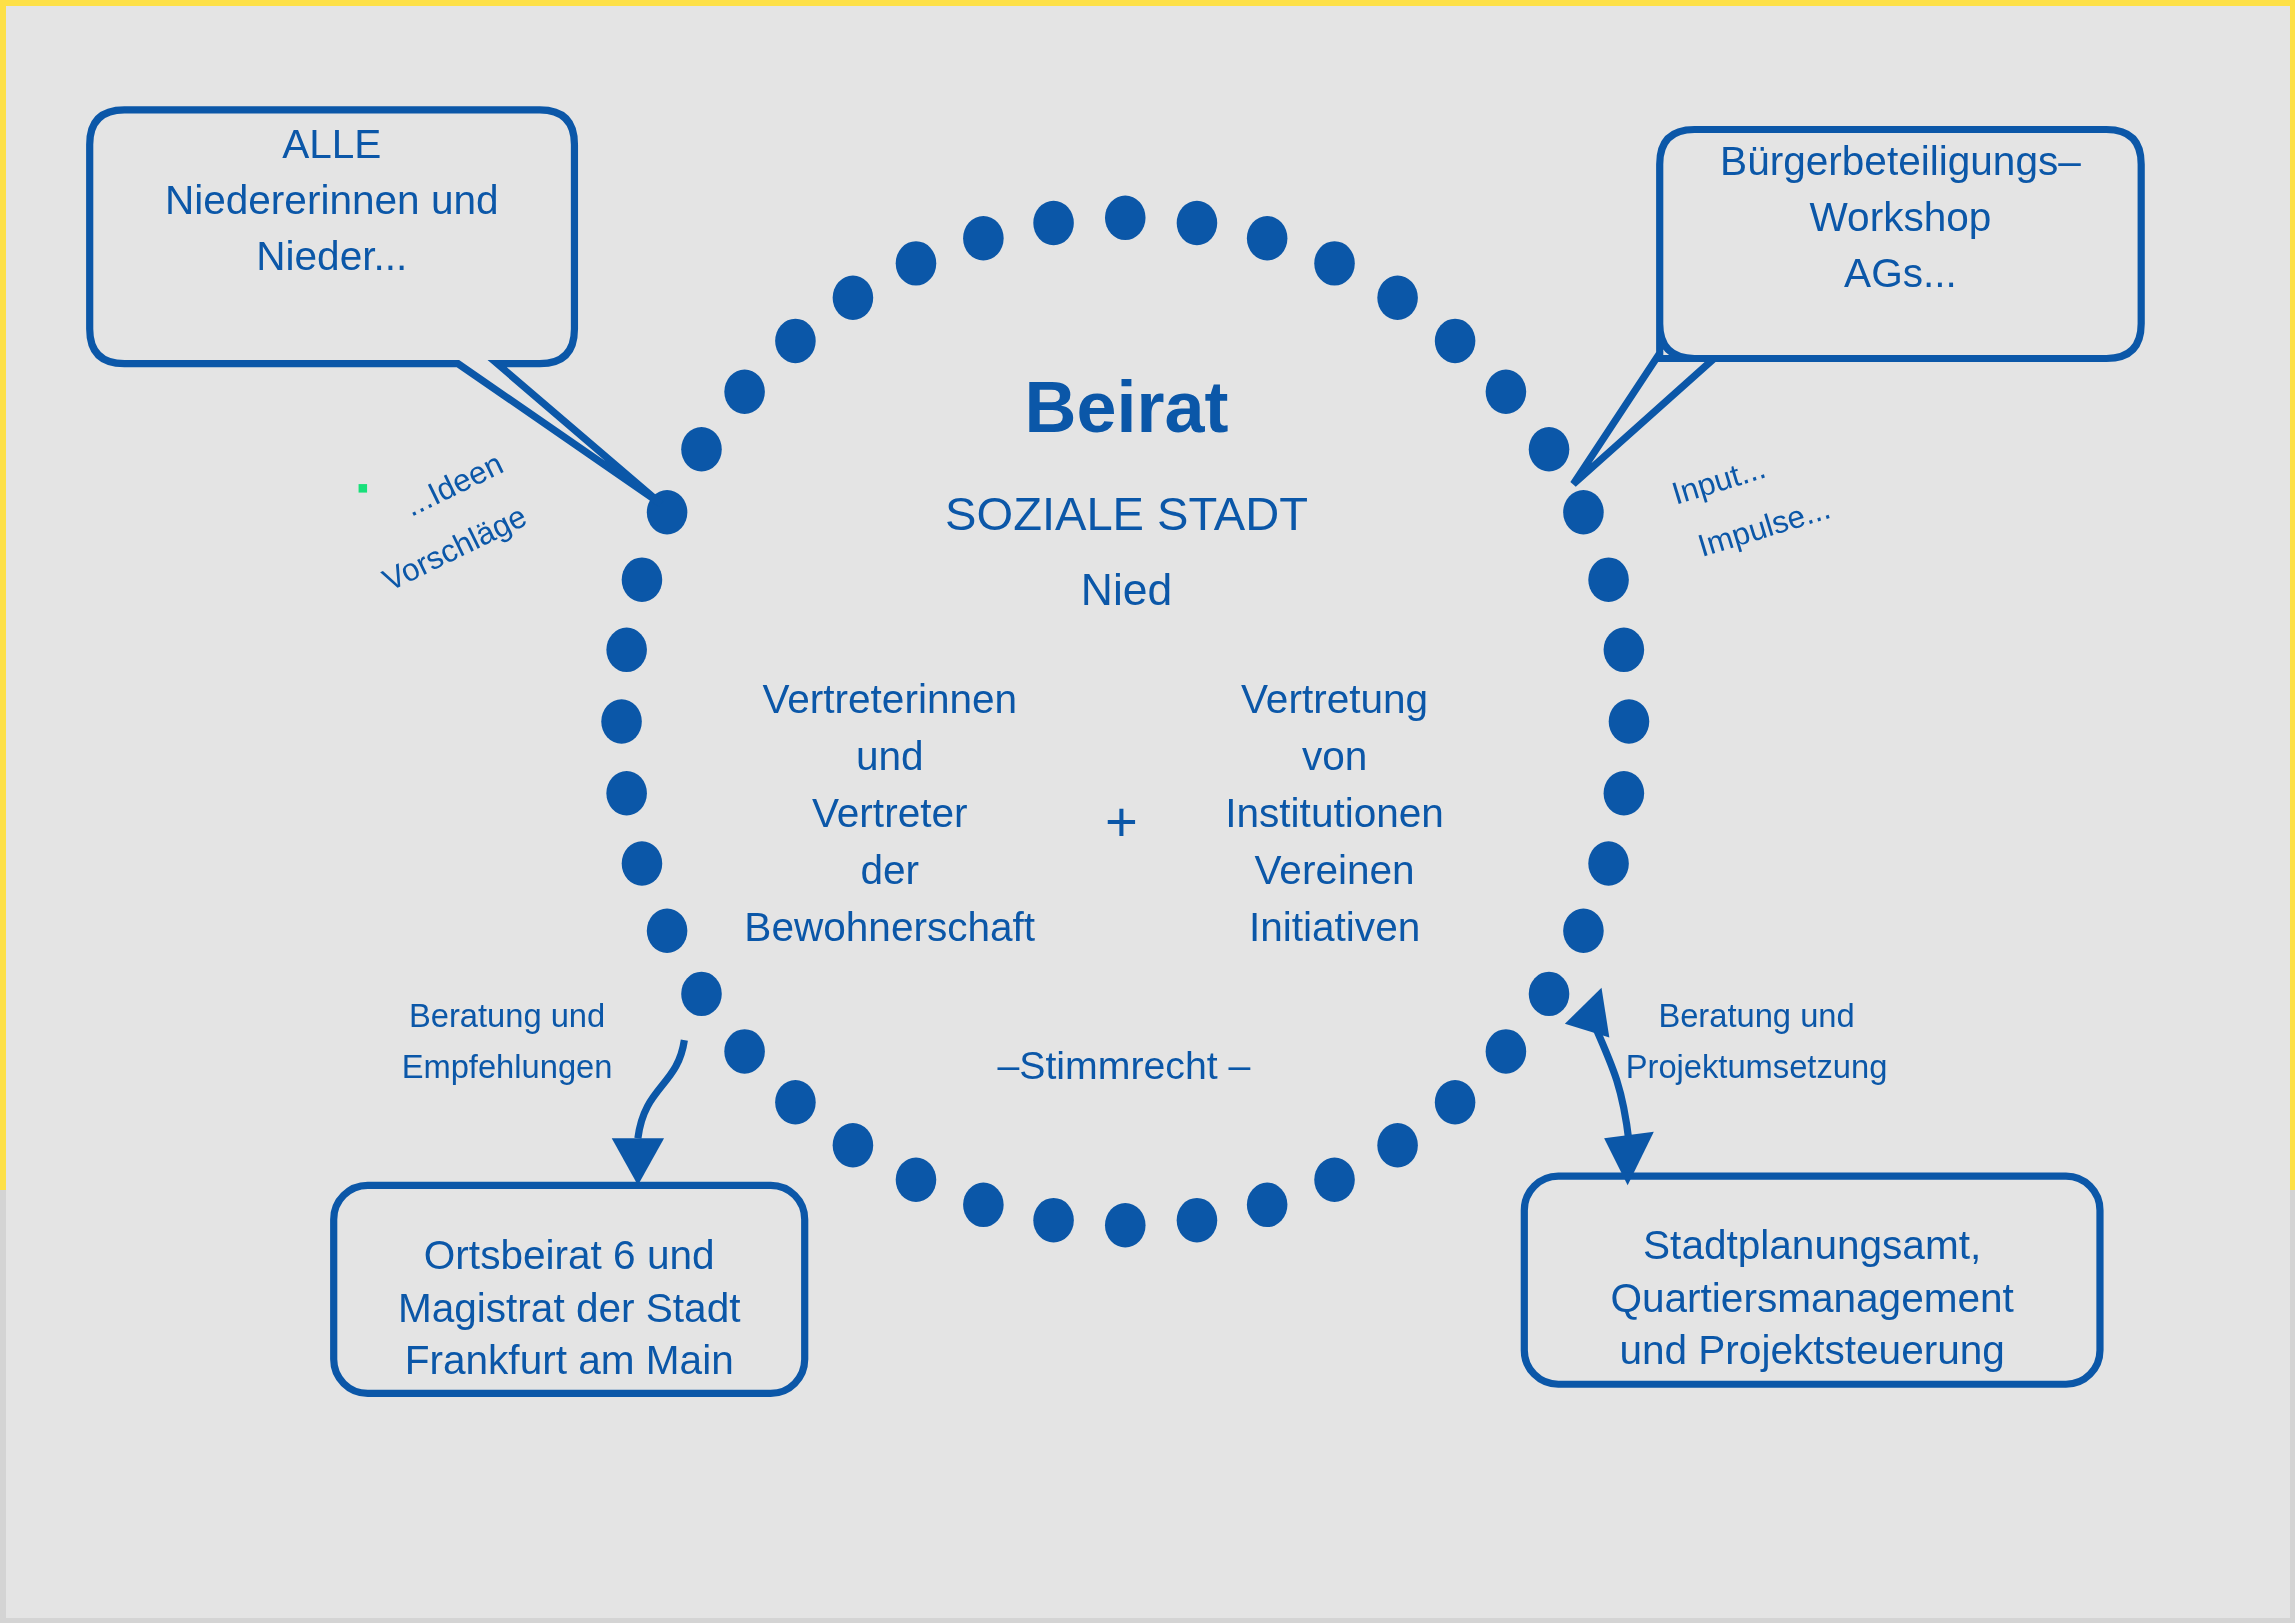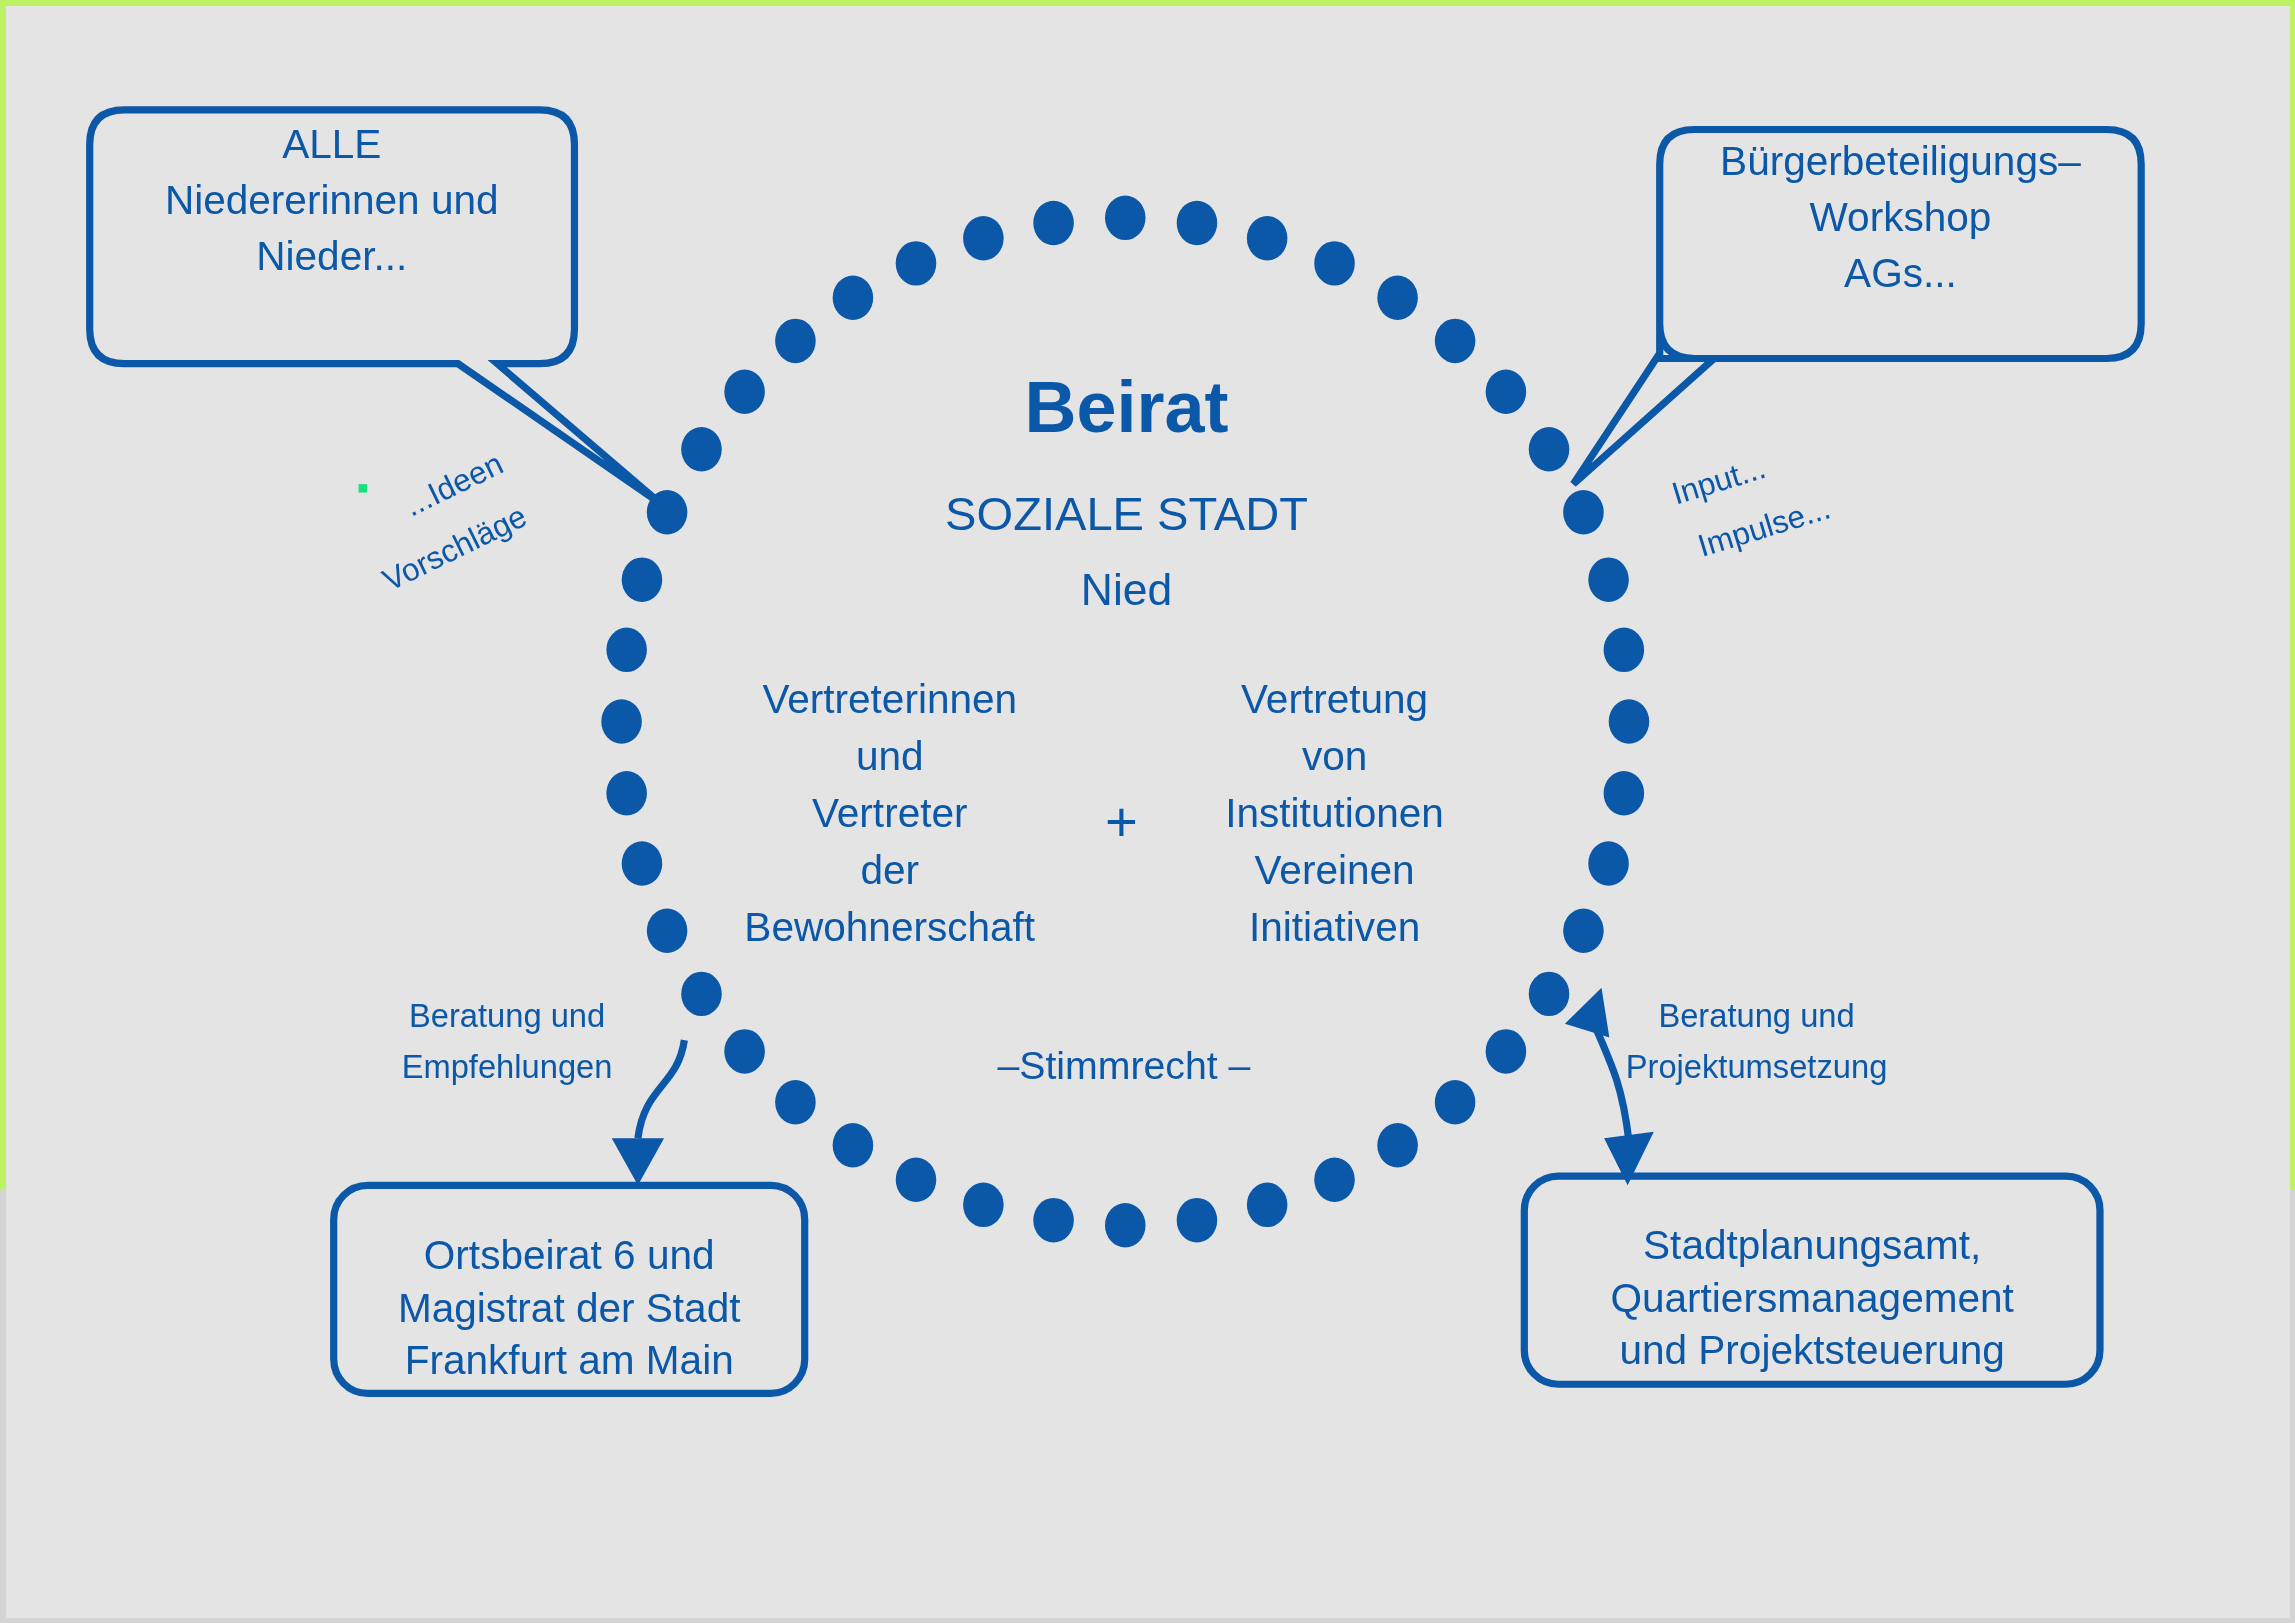--- a/index.html
+++ b/index.html
@@ -10,21 +10,21 @@
   body {
     width: 2295px;
     height: 1623px;
     overflow: hidden;
     font-family: "Liberation Sans", sans-serif;
   }
   #stage {
     position: relative;
     width: 2295px;
     height: 1190px;
-    background: #bef264;
+    background: #fde047;
   }
   #canvas-inner {
     position: absolute;
     left: 5.9px;
     top: 5.9px;
     width: 2284px;
     height: 1612px;
     background: #e4e4e4;
   }
   svg.diagram {

